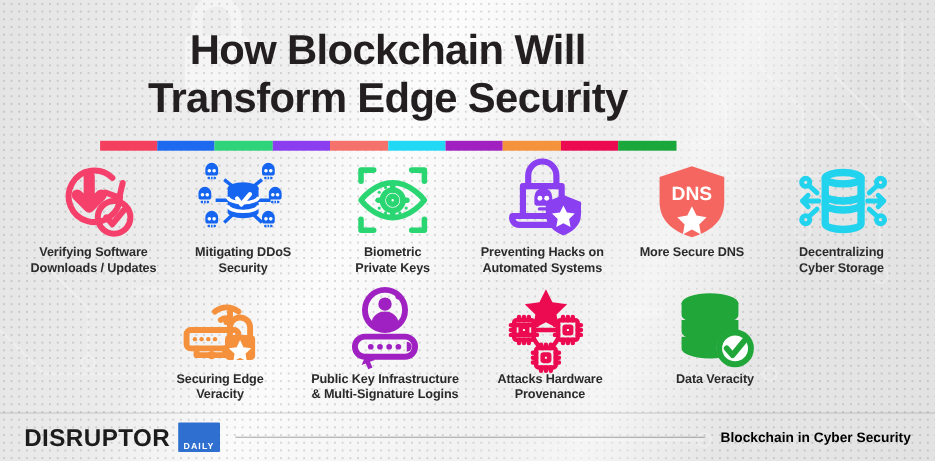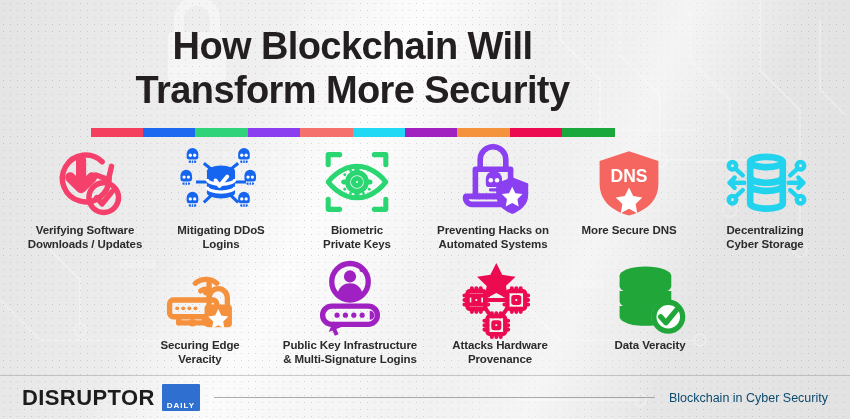--- a/index.html
+++ b/index.html
@@ -83,21 +83,21 @@
   .logo-badge {
     margin-left:7px; background:#2f6fd0; color:#fff;
     font-size:8px; font-weight:bold; letter-spacing:1px;
     padding:17px 5px 1px; border-radius:1px;
   }
   .footer-rule {
     flex:1; height:1px; background:rgba(105,105,105,.55);
     margin:0 14px;
   }
   #footer-tag {
-    margin-right:22px; font-size:12.5px; font-weight:normal; color:#0c4a6e;
+    margin-right:22px; font-size:12.5px; font-weight:bold; color:#000000;
     white-space:nowrap;
   }
 </style>
 </head>
 <body>
 
 <div id="bg-layer">
   <div class="bg-grad"></div>
   <div class="bg-circuit">
     <svg width="850" height="419" viewBox="0 0 850 419">
@@ -157,21 +157,21 @@
       <path d="M27 40 V27 a18 18 0 0 1 36 0 V40" stroke="#ffffff" stroke-width="10" fill="none"></path>
       <rect x="16" y="40" width="58" height="50" rx="5" fill="#ffffff"></rect>
     </svg>
   </div>
   <div class="bg-dots"></div>
   <div class="bg-sheen"></div>
 </div>
 
 <div id="header">
   <div class="title-line">How Blockchain Will</div>
-  <div class="title-line">Transform More Security</div>
+  <div class="title-line">Transform Edge Security</div>
   <div id="color-bar">
       <span style="background: rgb(244, 63, 94);"></span>
       <span style="background: rgb(29, 106, 240);"></span>
       <span style="background: rgb(47, 211, 122);"></span>
       <span style="background: rgb(139, 62, 240);"></span>
       <span style="background: rgb(244, 114, 107);"></span>
       <span style="background: rgb(33, 217, 245);"></span>
       <span style="background: rgb(160, 32, 192);"></span>
       <span style="background: rgb(245, 146, 60);"></span>
       <span style="background: rgb(236, 10, 80);"></span>
@@ -256,21 +256,21 @@
       <circle cx="7.5" cy="6" r="3.4" fill="#fff"></circle>
               <circle cx="16.5" cy="6" r="3.4" fill="#fff"></circle>
       <rect x="4" y="17" width="16" height="5" rx="2.4" fill="#1565f0"></rect>
       <rect x="8.6" y="16" width="1.8" height="6" fill="#fff"></rect>
       <rect x="13.6" y="16" width="1.8" height="6" fill="#fff"></rect>
             </g>
           </svg>
         </div>
         <div class="cap">
           <div>Mitigating DDoS</div>
-          <div>Logins</div>
+          <div>Security</div>
         </div>
       </div>
       <div class="cell">
         <div class="icon-box">
           <svg width="76" height="72" viewBox="0 0 100 100" style="overflow:visible">
             <g stroke="#2ad672" fill="none" stroke-width="7" stroke-linecap="round" stroke-linejoin="round">
           <path d="M10 26 V12 h16 M74 12 h16 v14 M90 74 v14 h-16 M26 88 H10 V74"></path>
           <path d="M50 28 C74 28 90 50 90 50 S74 72 50 72 S10 50 10 50 S26 28 50 28z"></path>
           <circle cx="50" cy="50" r="13"></circle>
               <circle cx="50" cy="50" r="5"></circle>

